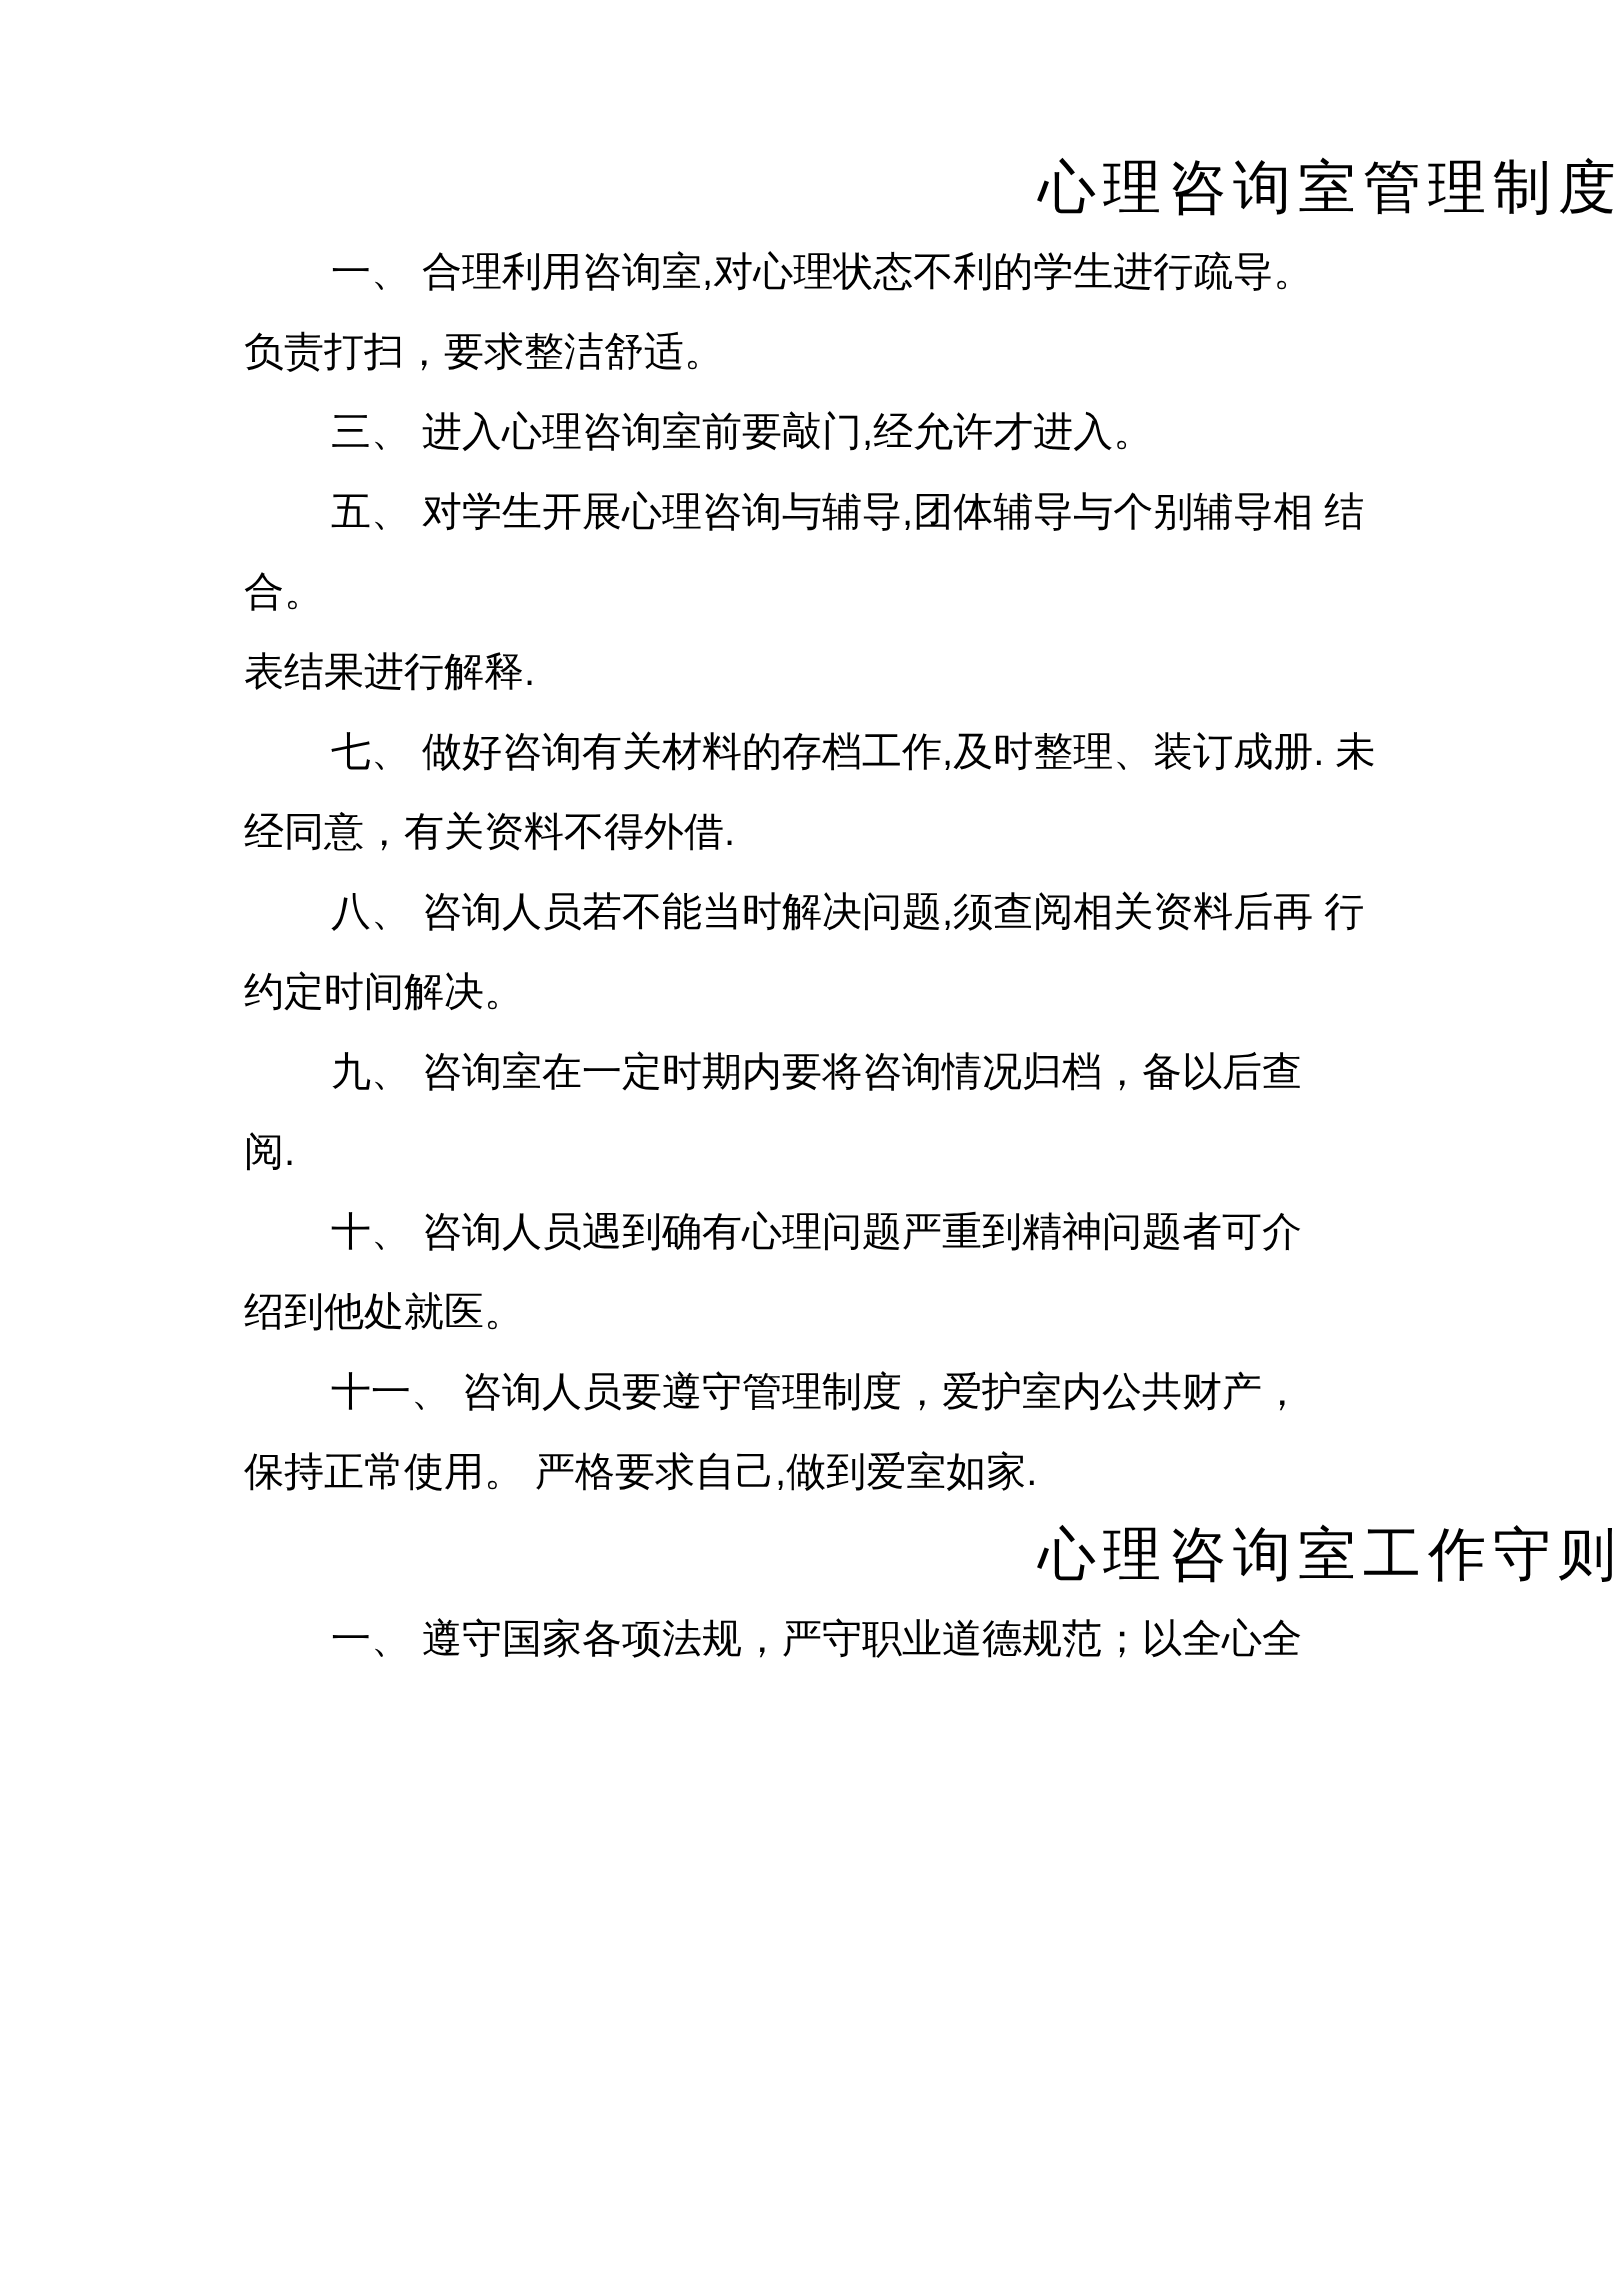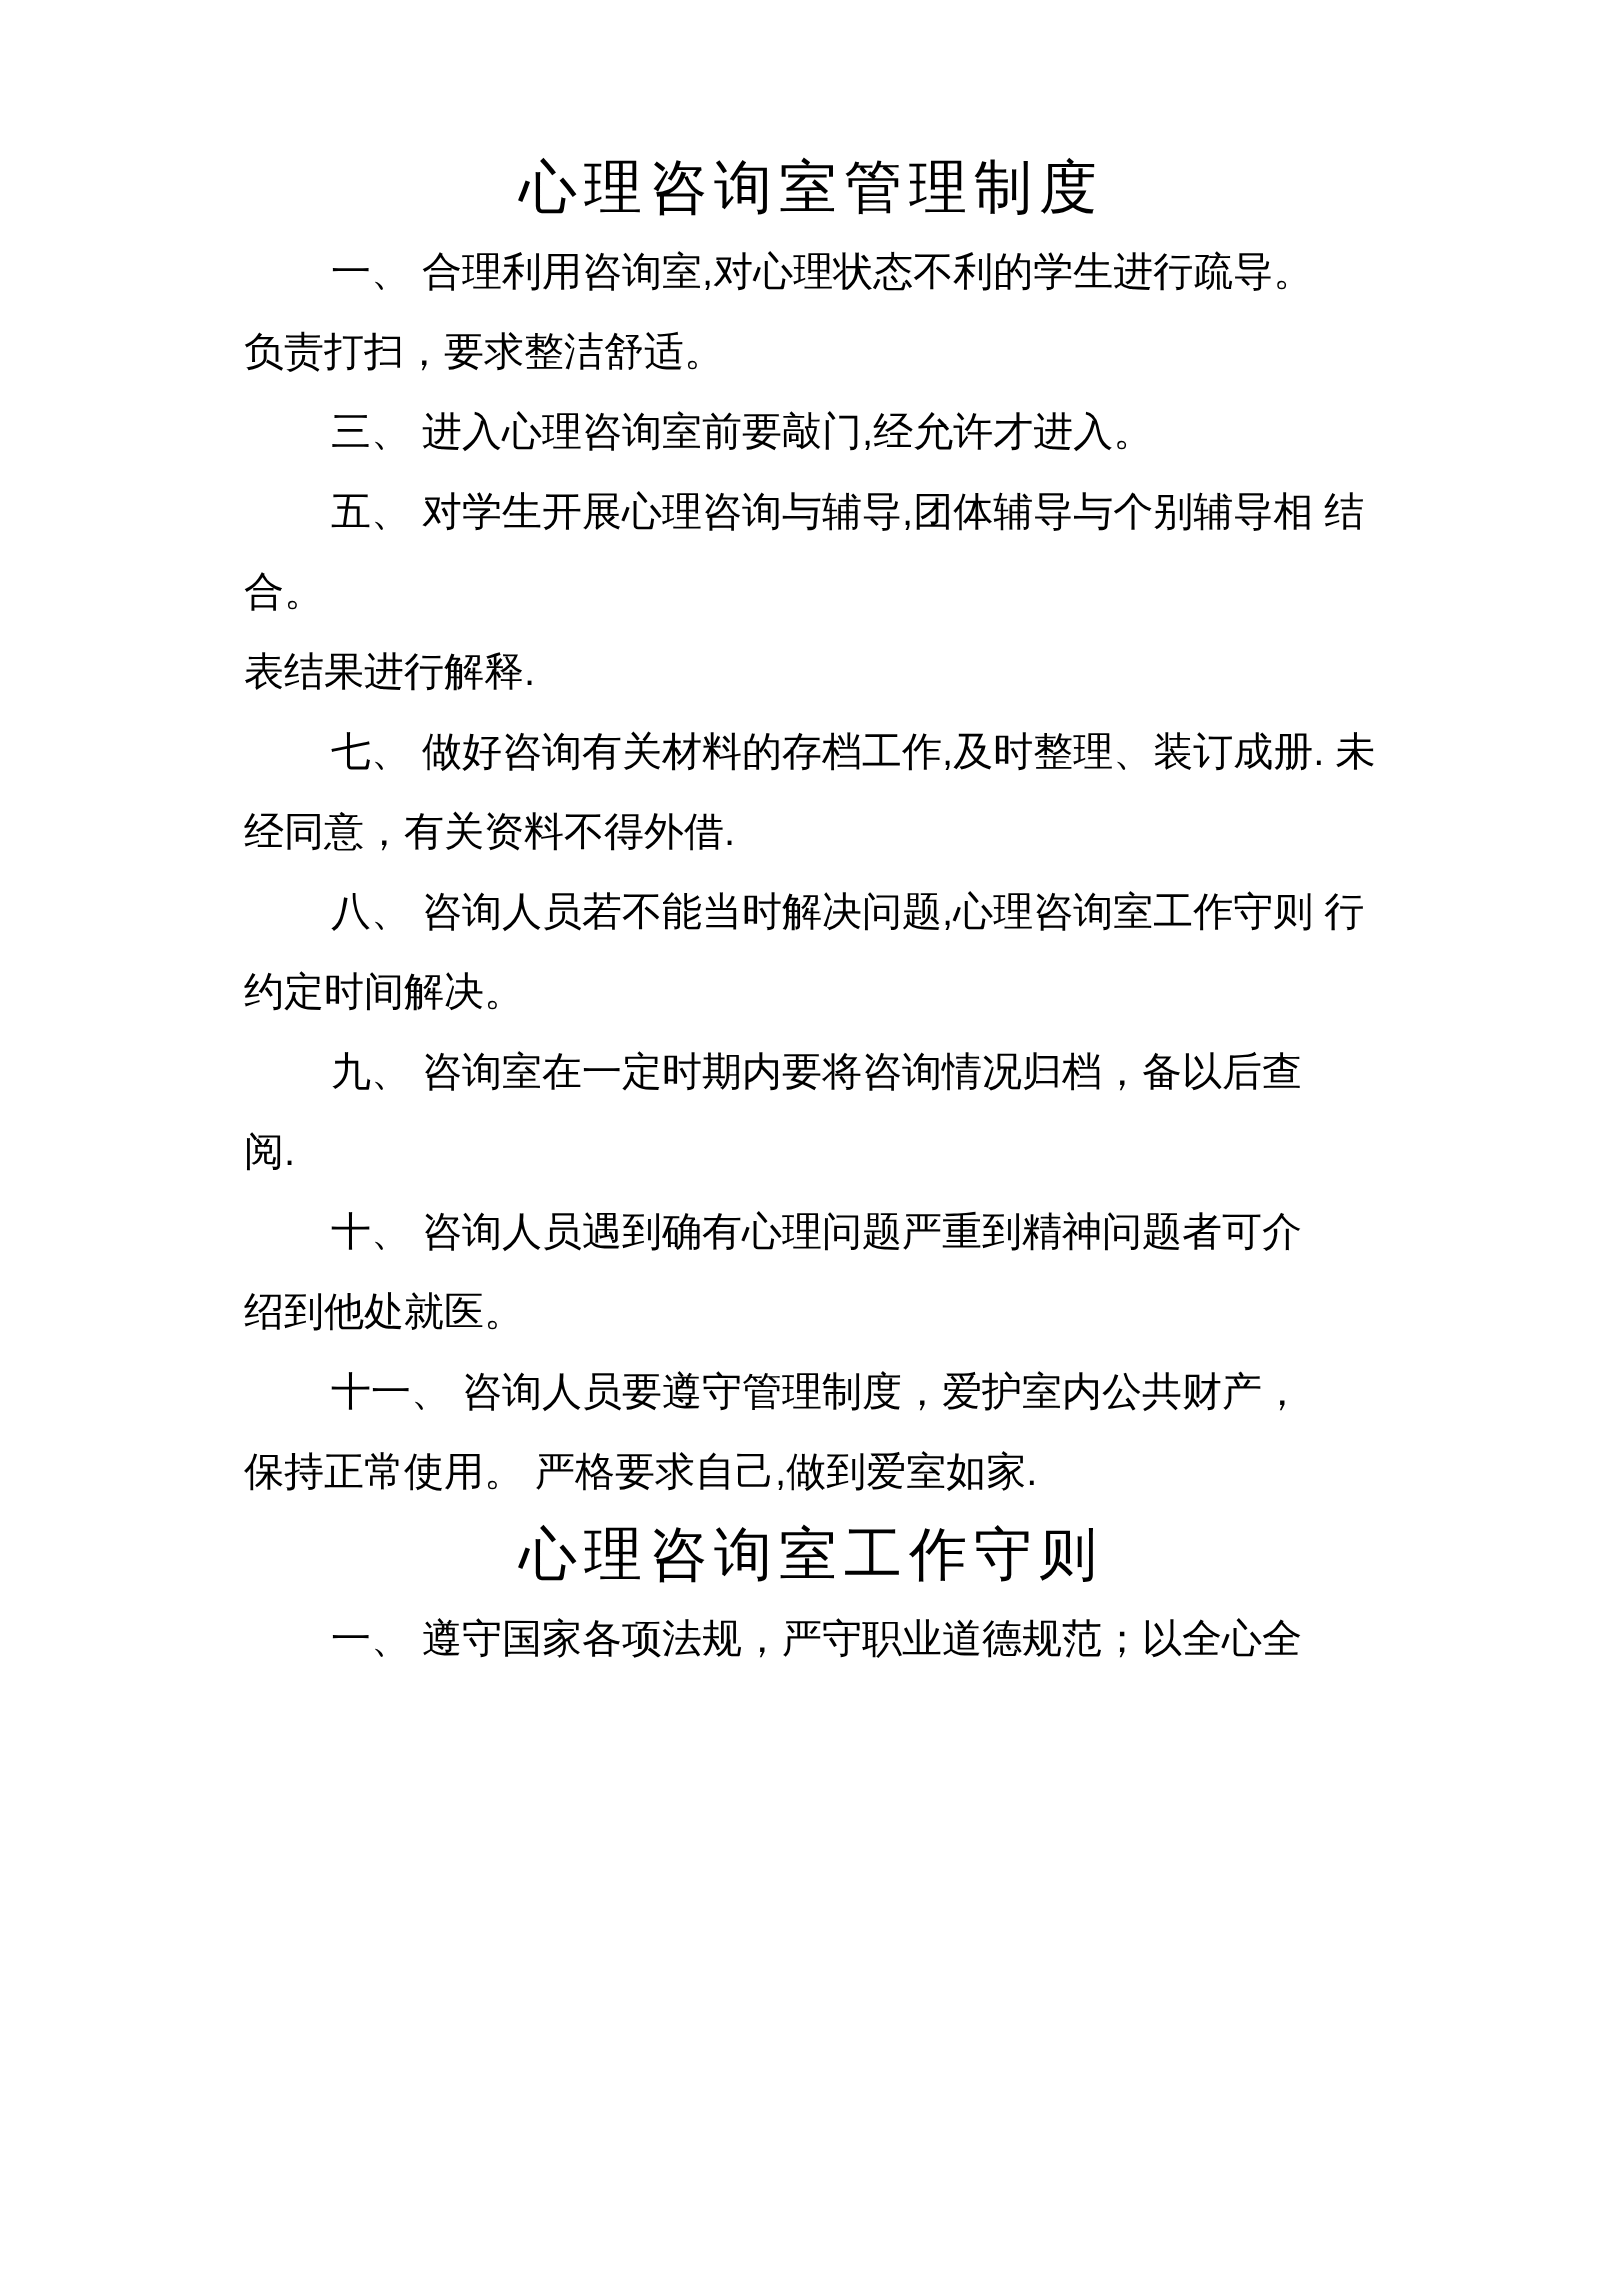--- a/index.html
+++ b/index.html
@@ -19,21 +19,21 @@
   }
   .content {
     margin: 0 244px;
   }
   .doc-title {
     font-family: "Liberation Serif", "DejaVu Serif", serif;
     font-weight: 400;
     font-size: 58px;
     line-height: 87px;
     letter-spacing: 7px;
-    text-align: center;
+    text-align: right;
     white-space: nowrap;
     color: #000000;
   }
   .line {
     font-family: "Liberation Sans", "DejaVu Sans", sans-serif;
     font-weight: 400;
     font-size: 40px;
     line-height: 80px;
     white-space: nowrap;
     color: #000000;
@@ -51,21 +51,21 @@
 
   <div class="content">
     <div class="line indent">一、 合理利用咨询室,对心理状态不利的学生进行疏导。</div>
     <div class="line">负责打扫，要求整洁舒适。</div>
     <div class="line indent">三、 进入心理咨询室前要敲门,经允许才进入。</div>
     <div class="line indent">五、 对学生开展心理咨询与辅导,团体辅导与个别辅导相 结</div>
     <div class="line">合。</div>
     <div class="line">表结果进行解释.</div>
     <div class="line indent">七、 做好咨询有关材料的存档工作,及时整理、装订成册. 未</div>
     <div class="line">经同意，有关资料不得外借.</div>
-    <div class="line indent">八、 咨询人员若不能当时解决问题,心理咨询室工作守则 行</div>
+    <div class="line indent">八、 咨询人员若不能当时解决问题,须查阅相关资料后再 行</div>
     <div class="line">约定时间解决。</div>
     <div class="line indent">九、 咨询室在一定时期内要将咨询情况归档，备以后查</div>
     <div class="line">阅.</div>
     <div class="line indent">十、 咨询人员遇到确有心理问题严重到精神问题者可介</div>
     <div class="line">绍到他处就医。</div>
     <div class="line indent">十一、 咨询人员要遵守管理制度，爱护室内公共财产，</div>
     <div class="line">保持正常使用。 严格要求自己,做到爱室如家.</div>
   </div>
 
   <div class="doc-title">心理咨询室工作守则</div>

